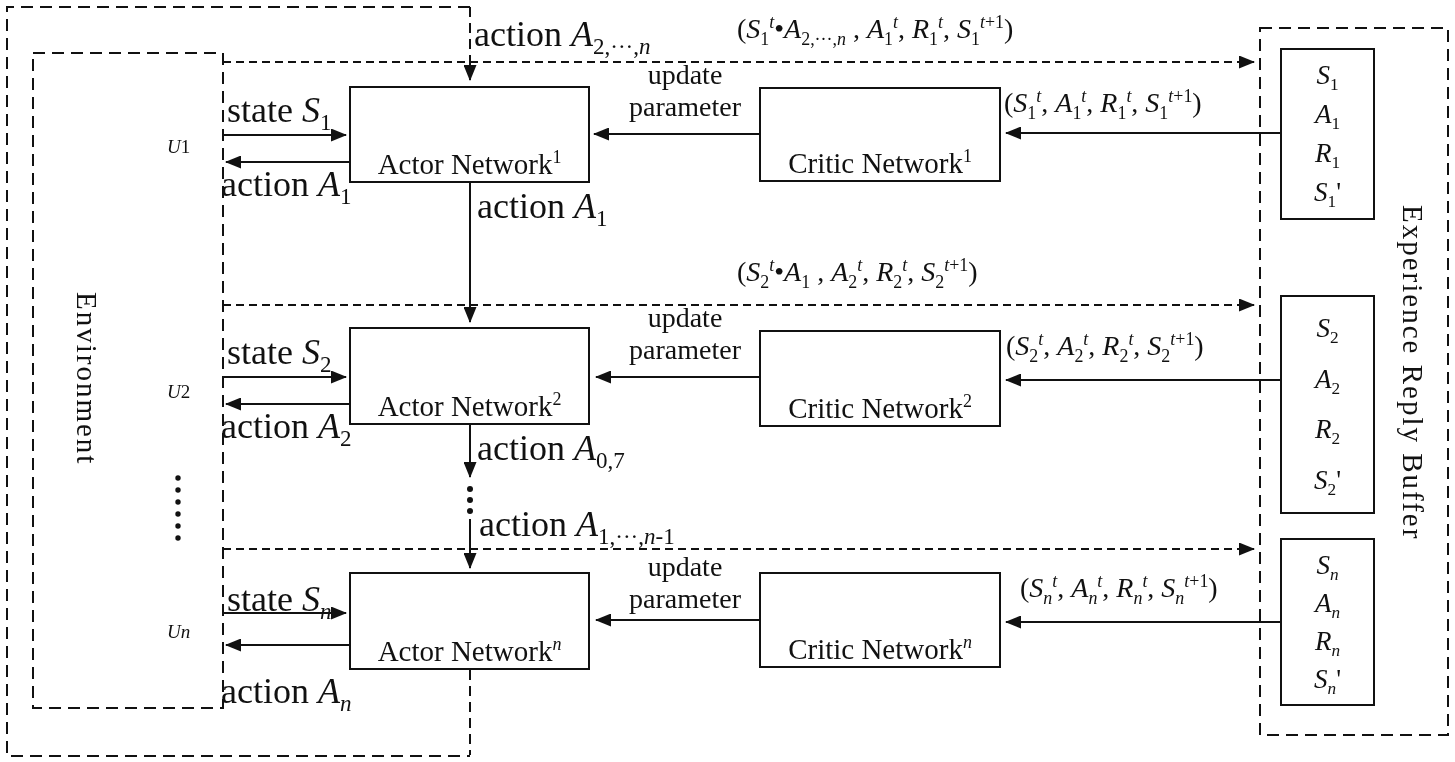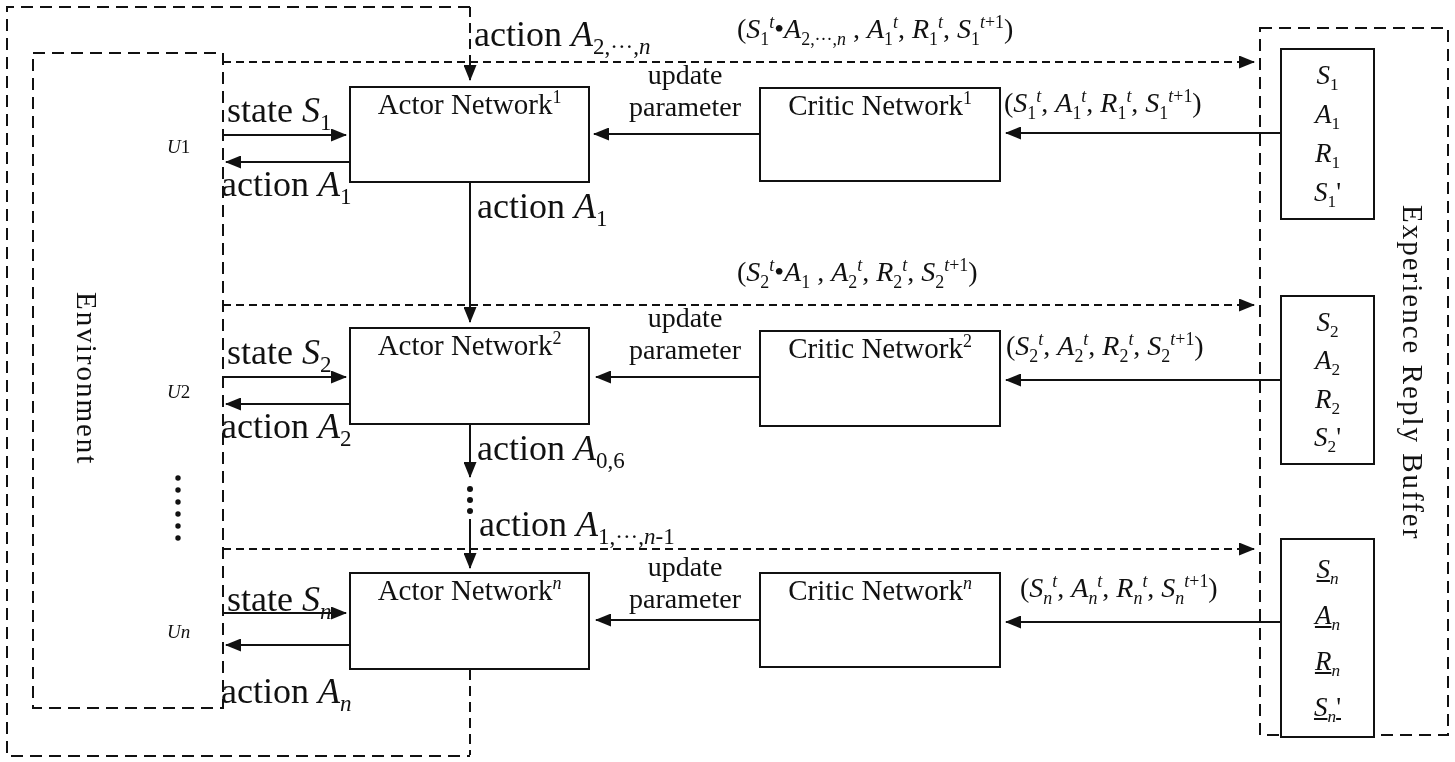--- a/index.html
+++ b/index.html
@@ -3,21 +3,21 @@
 <meta charset="utf-8">
 <style>
   html,body{margin:0;padding:0;background:#fff;}
   #canvas{
     position:relative;width:1455px;height:762px;background:#fff;overflow:hidden;
     font-family:"Liberation Serif","DejaVu Serif",serif;color:#111;
   }
   svg.layer{position:absolute;left:0;top:0;pointer-events:none;}
   .box{
     position:absolute;box-sizing:border-box;border:2px solid #111;background:#fff;
-    display:flex;align-items:flex-start;justify-content:center;
+    display:flex;align-items:flex-end;justify-content:center;
     font-size:29px;white-space:nowrap;
   }
   .box sup{font-size:62%;line-height:0;}
   .lbl{position:absolute;font-size:36px;white-space:nowrap;line-height:1.05;}
   .lbl sub{font-size:64%;line-height:0;}
   .lbl sup{font-size:64%;line-height:0;}
   .tuple{font-size:28px;}
   .upd{position:absolute;width:158px;text-align:center;font-size:28px;line-height:1.15;}
   .ulabel{position:absolute;font-size:19px;white-space:nowrap;}
   .vlabel{
@@ -109,36 +109,36 @@
   <div class="box" style="left:759px;top:572px;width:242px;height:96px;">
     <span>Critic Network<sup><i>n</i></sup></span>
   </div>
 
   <div class="bufbox" style="left:1280px;top:48px;width:95px;height:172px;">
     <div><i>S</i><sub>1</sub></div>
     <div><i>A</i><sub>1</sub></div>
     <div><i>R</i><sub>1</sub></div>
     <div><i>S</i><sub>1</sub>'</div>
   </div>
-  <div class="bufbox" style="left:1280px;top:295px;width:95px;height:170px;">
+  <div class="bufbox" style="left:1280px;top:295px;width:95px;height:219px;">
     <div><i>S</i><sub>2</sub></div>
     <div><i>A</i><sub>2</sub></div>
     <div><i>R</i><sub>2</sub></div>
     <div><i>S</i><sub>2</sub>'</div>
   </div>
-  <div class="bufbox" style="left:1280px;top:538px;width:95px;height:200px;text-decoration:underline;">
+  <div class="bufbox" style="left:1280px;top:538px;width:95px;height:168px;">
     <div><i>S</i><sub><i>n</i></sub></div>
     <div><i>A</i><sub><i>n</i></sub></div>
     <div><i>R</i><sub><i>n</i></sub></div>
     <div><i>S</i><sub><i>n</i></sub>'</div>
   </div>
 
   <div class="lbl" style="left:474px;top:16px;">action <i>A</i><sub>2,···,<i>n</i></sub></div>
   <div class="lbl" style="left:477px;top:188px;">action <i>A</i><sub>1</sub></div>
-  <div class="lbl" style="left:477px;top:430px;">action <i>A</i><sub>0,6</sub></div>
+  <div class="lbl" style="left:477px;top:430px;">action <i>A</i><sub>0,7</sub></div>
   <div class="lbl" style="left:479px;top:506px;">action <i>A</i><sub>1,···,<i>n</i>-1</sub></div>
 
   <div class="lbl" style="left:227px;top:92px;">state <i>S</i><sub>1</sub></div>
   <div class="lbl" style="left:221px;top:166px;">action <i>A</i><sub>1</sub></div>
   <div class="ulabel" style="left:167px;top:136px;"><i>U</i>1</div>
   <div class="upd" style="left:606px;top:59px;">update parameter</div>
   <div class="lbl tuple" style="left:737px;top:14px;">(<i>S</i><sub>1</sub><sup><i>t</i></sup>•<i>A</i><sub>2,···,<i>n</i></sub> , <i>A</i><sub>1</sub><sup><i>t</i></sup>, <i>R</i><sub>1</sub><sup><i>t</i></sup>, <i>S</i><sub>1</sub><sup><i>t</i>+1</sup>)</div>
   <div class="lbl tuple" style="left:1004px;top:88px;">(<i>S</i><sub>1</sub><sup><i>t</i></sup>, <i>A</i><sub>1</sub><sup><i>t</i></sup>, <i>R</i><sub>1</sub><sup><i>t</i></sup>, <i>S</i><sub>1</sub><sup><i>t</i>+1</sup>)</div>
 
   <div class="lbl" style="left:227px;top:334px;">state <i>S</i><sub>2</sub></div>

